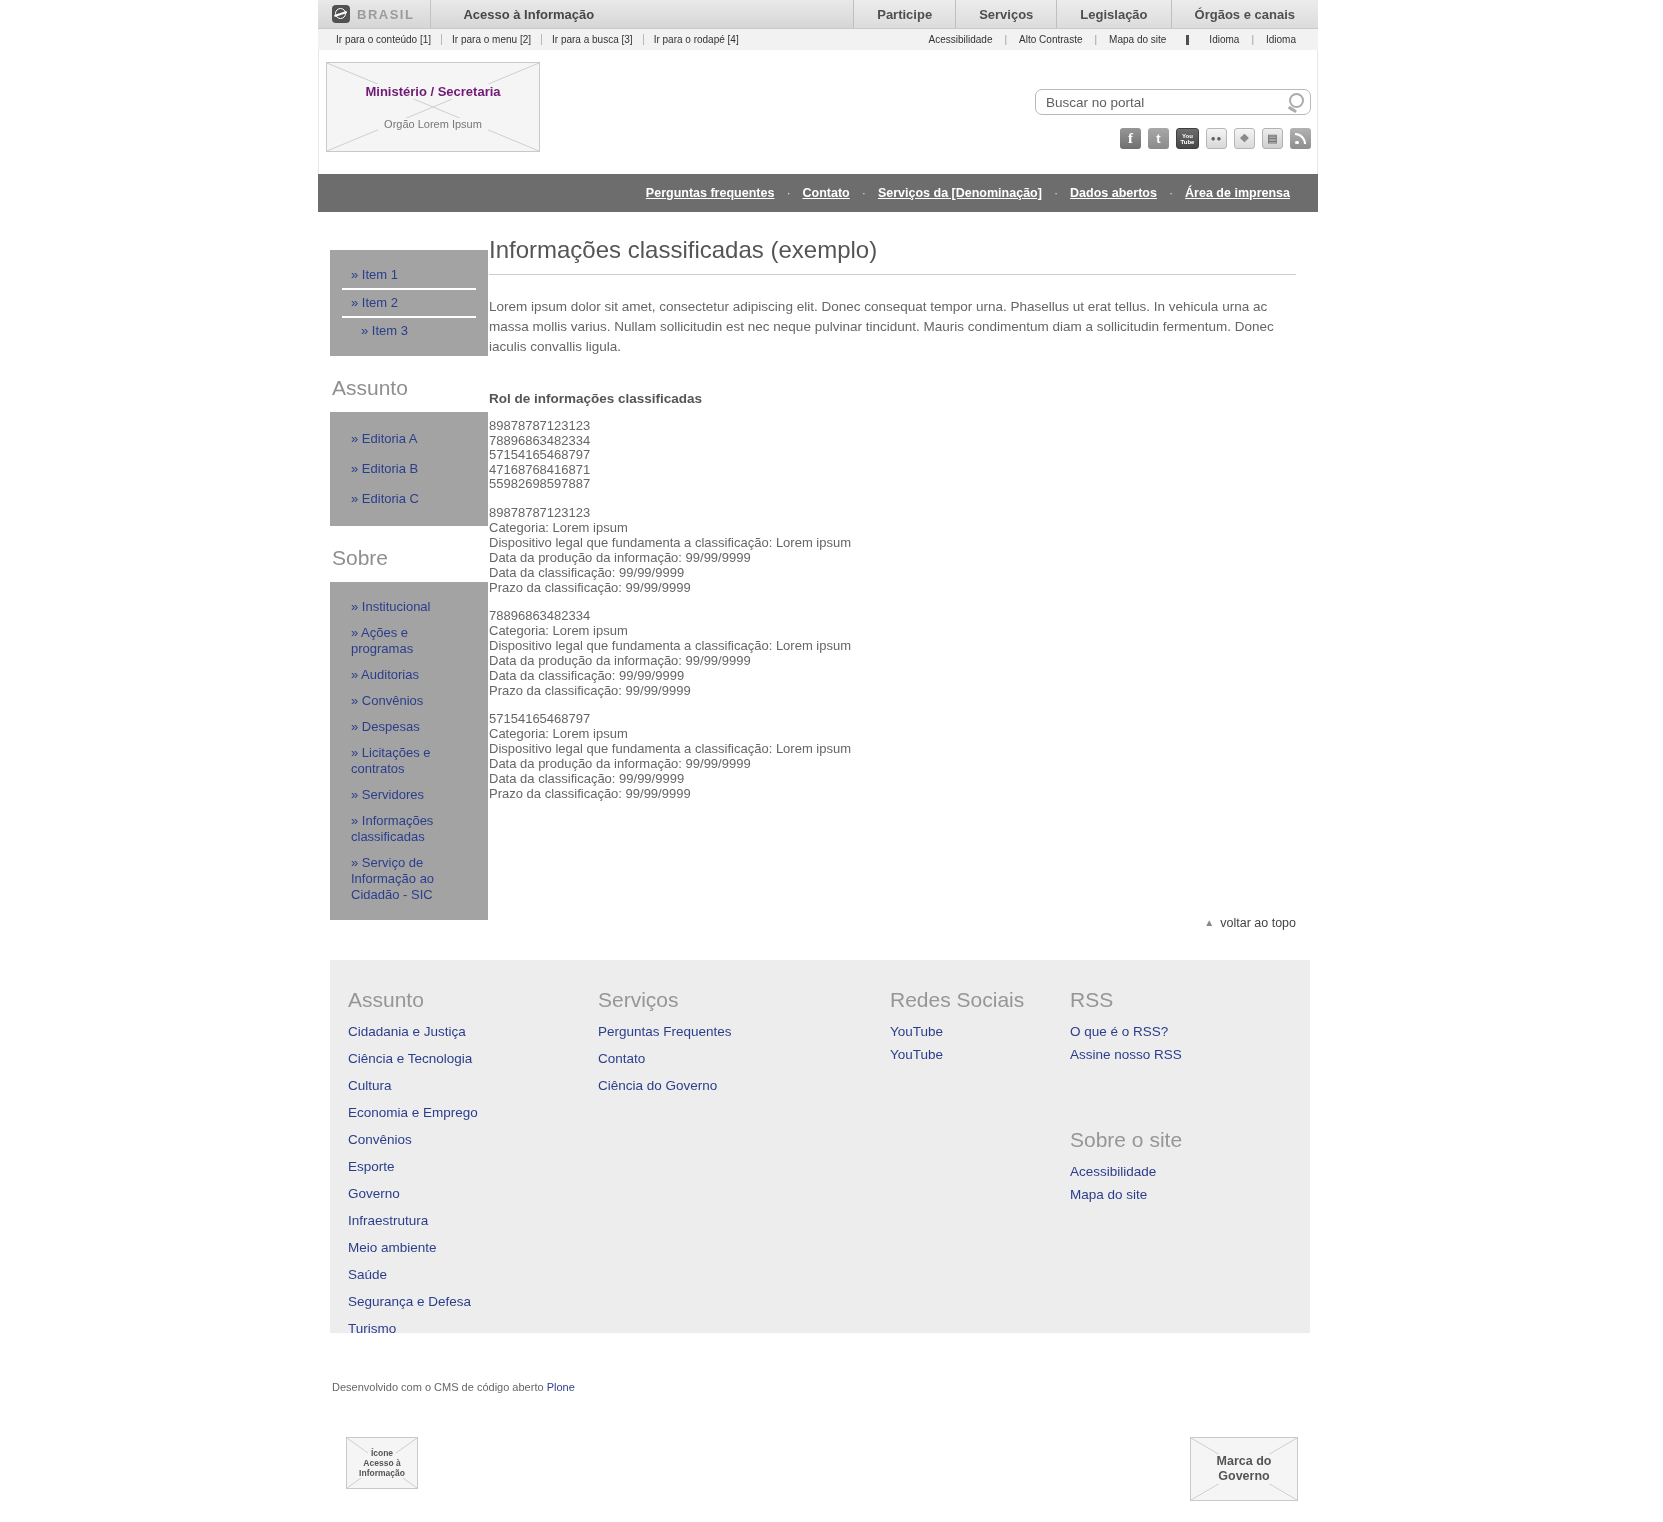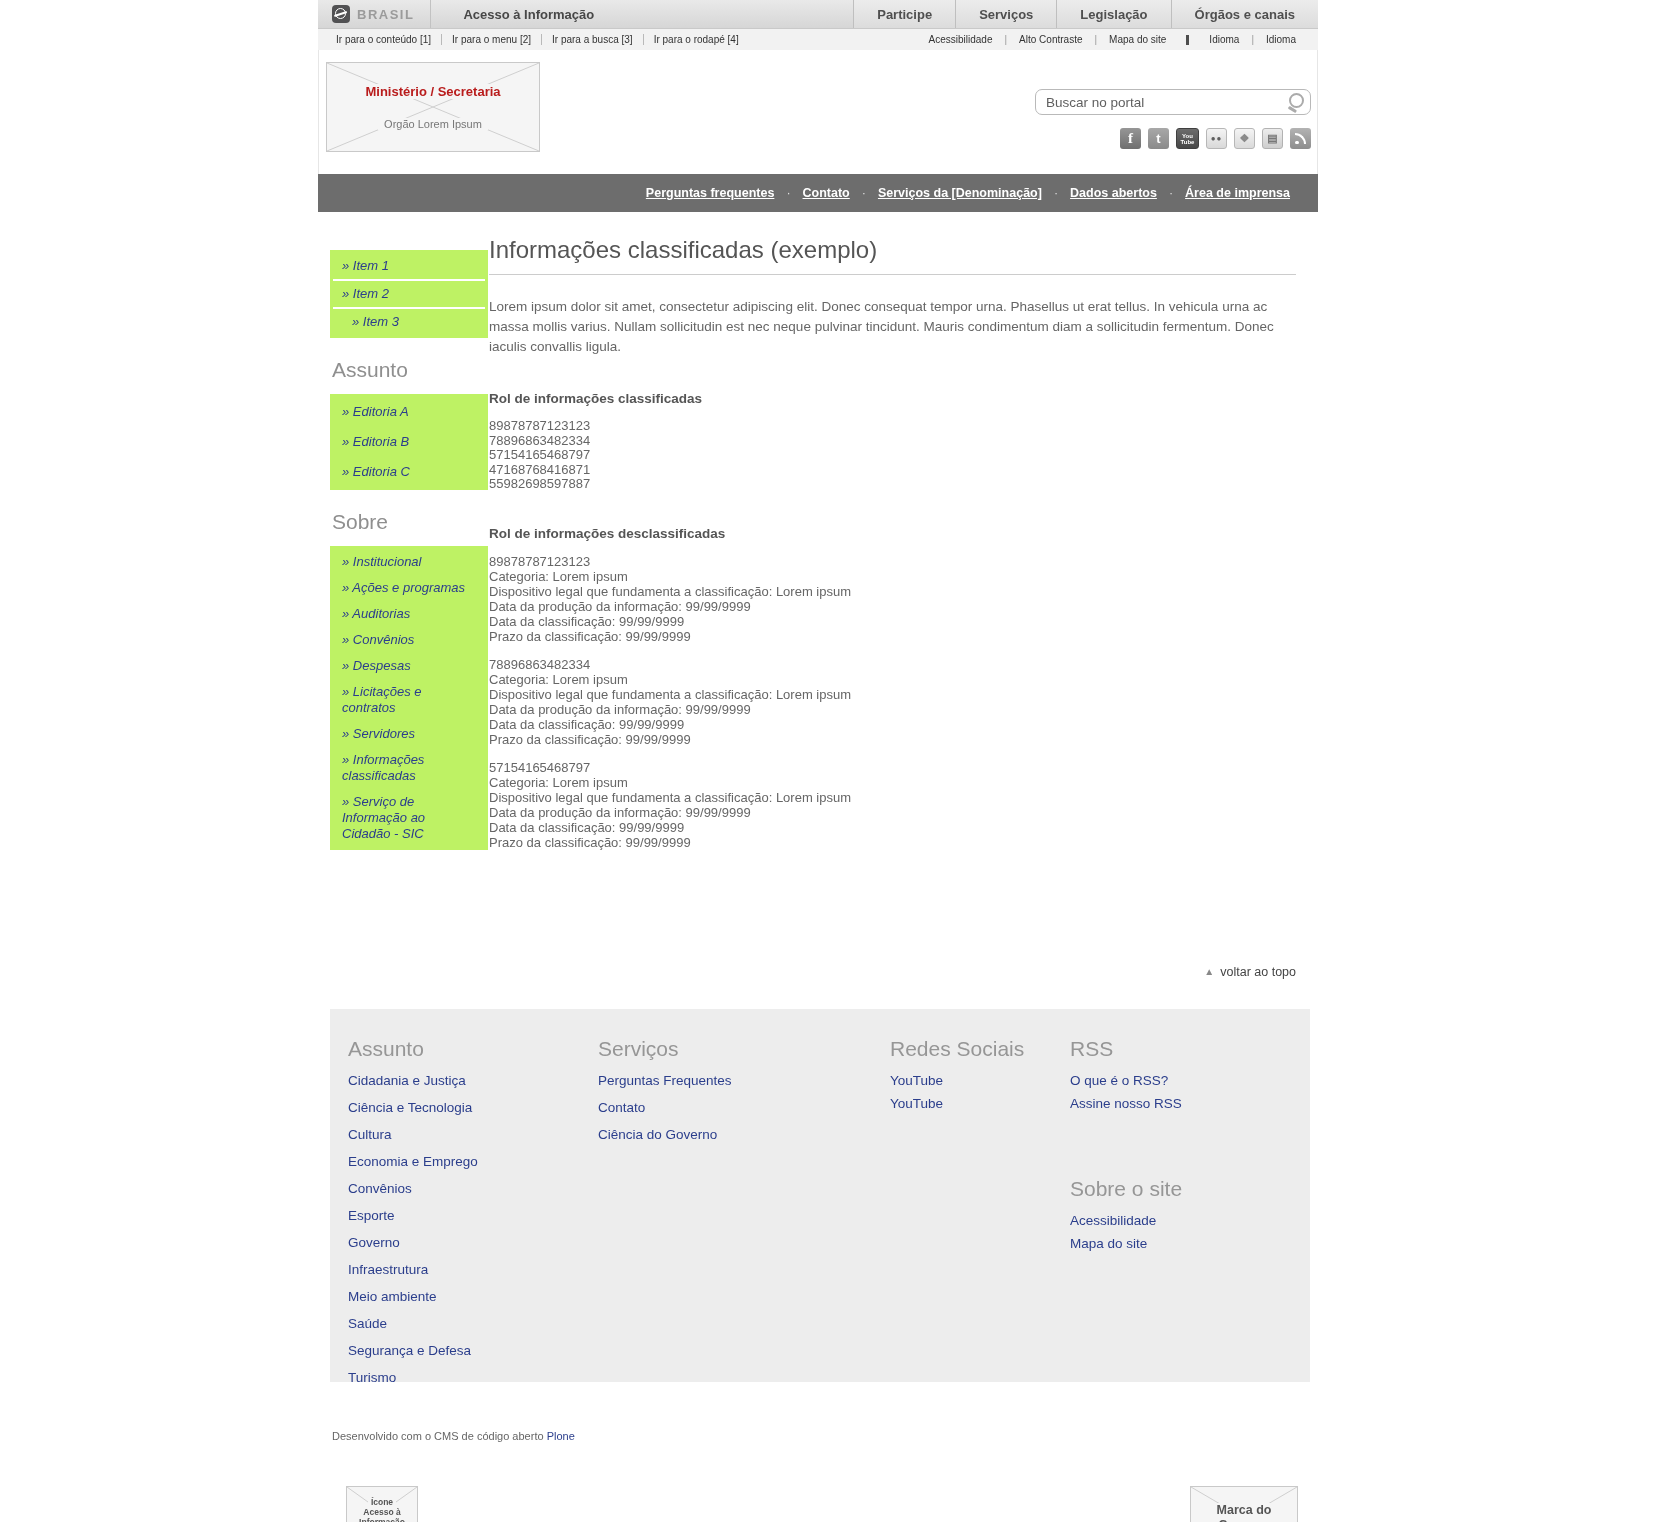--- a/index.html
+++ b/index.html
@@ -32,21 +32,21 @@
   .sep-thick{display:inline-block;width:3px;height:10px;background:#4d4d4d;margin:0 8px;}
 
   
   .header{position:relative;height:124px;background:#fff;border-left:1px solid #e6e6e6;border-right:1px solid #e6e6e6;box-sizing:border-box;}
   .ph-box{position:relative;background:#f5f5f5;border:1px solid #c9c9c9;overflow:hidden;}
   .ph-x{position:absolute;left:0;top:0;width:100%;height:100%;}
   .ph-x line{stroke:#cfcfcf;stroke-width:1;vector-effect:non-scaling-stroke;}
   .ph-inner{position:relative;height:100%;display:flex;flex-direction:column;align-items:center;justify-content:center;text-align:center;}
   .ph-inner span{background:#f5f5f5;padding:0 6px;}
   .header-logo{position:absolute;left:7px;top:12px;width:212px;height:88px;}
-  .org-title{font-size:13px;font-weight:bold;color:#b91c1c;}
+  .org-title{font-size:13px;font-weight:bold;color:#701a75;}
   .org-sub{font-size:11px;color:#777;margin-top:19px;}
 
   .search-row{position:absolute;right:6px;top:39px;width:276px;height:26px;}
   .search-input{width:100%;height:26px;box-sizing:border-box;border:1px solid #b9b9b9;border-radius:7px;
                 padding:0 30px 0 10px;font-size:13.5px;color:#555;font-family:"Liberation Sans",sans-serif;background:#fff;}
   .search-input::placeholder{color:#5f5f5f;opacity:1;}
   .mag-icon{position:absolute;right:3px;top:2px;width:22px;height:22px;cursor:pointer;}
   .mag-icon::before{content:"";position:absolute;right:4px;top:2px;width:11px;height:11px;border:2px solid #ababab;border-radius:50%;}
   .mag-icon::after{content:"";position:absolute;left:2px;bottom:3px;width:9px;height:2.5px;background:#ababab;border-radius:1px;transform:rotate(32deg);}
 
@@ -68,21 +68,21 @@
 
   
   .navbar{display:flex;align-items:center;justify-content:flex-end;height:38px;background:#6d6d6d;
           padding-right:28px;font-size:12.5px;font-weight:bold;}
   .navbar a{color:#fff;text-decoration:underline;}
   .navbar .dot{color:#dedede;margin:0 12px;font-weight:normal;}
 
   
   .main{display:flex;align-items:flex-start;min-height:744px;padding:0 0 0 12px;box-sizing:border-box;}
   .sidebar{width:158px;flex-shrink:0;padding-top:38px;}
-  .portlet{list-style:none;margin:0;padding:3px;background:#bef264;font-style:italic;}
+  .portlet{list-style:none;margin:0;padding:12px;background:#a3a3a3;}
   .portlet li{padding:7px 9px;font-size:13px;line-height:16px;}
   .portlet.bordered li{border-bottom:2px solid #fff;padding:5px 9px;}
   .portlet.bordered li:last-child{border-bottom:none;margin-left:10px;}
   .portlet a{color:#2b3e8c;text-decoration:none;}
   .portlet.tight li{padding:5px 9px;}
   .side-heading{font-size:21px;font-weight:normal;color:#8f8f8f;margin:20px 0 12px 2px;}
 
   .content{flex:1;padding:0 22px 0 1px;}
   .page-title{font-size:24px;font-weight:normal;color:#555;margin:24px 0 0;}
   .title-rule{border:none;border-top:1px solid #ccc;margin:10px 0 0;}
@@ -240,21 +240,20 @@
 
       <h3 class="sub-heading">Rol de informações classificadas</h3>
       <div class="numlist">
             <div>89878787123123</div>
             <div>78896863482334</div>
             <div>57154165468797</div>
             <div>47168768416871</div>
             <div>55982698597887</div>
           </div>
 
-      <h3 class="sub-heading">Rol de informações desclassificadas</h3>
       <div class="record">
             <div>89878787123123</div>
             <div>Categoria: Lorem ipsum</div>
             <div>Dispositivo legal que fundamenta a classificação: Lorem ipsum</div>
             <div>Data da produção da informação: 99/99/9999</div>
             <div>Data da classificação: 99/99/9999</div>
             <div>Prazo da classificação: 99/99/9999</div>
           </div>
       <div class="record">
             <div>78896863482334</div>

